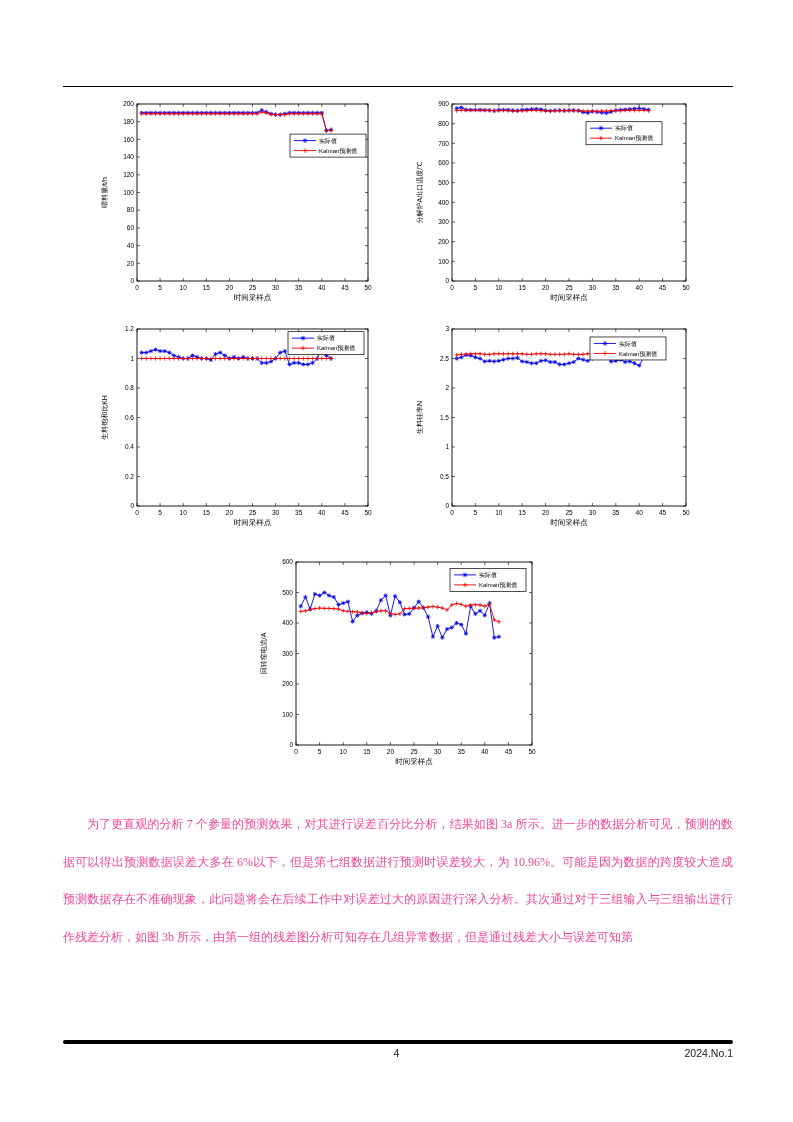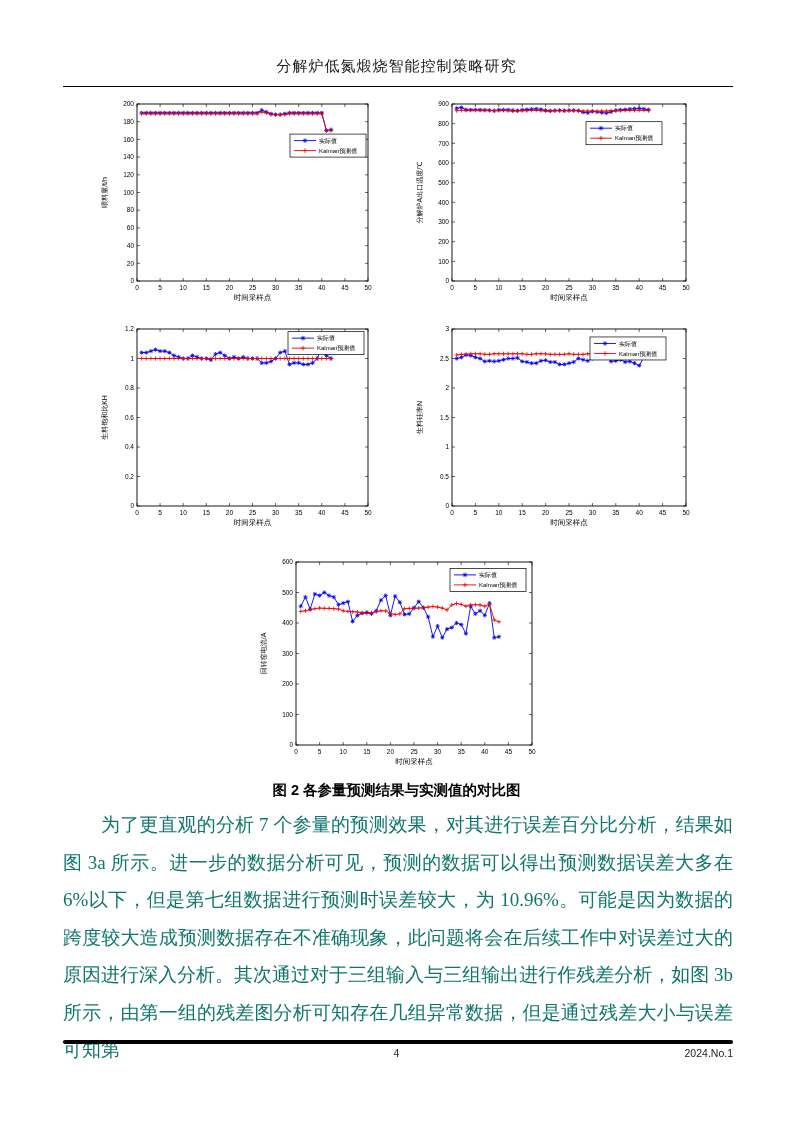--- a/index.html
+++ b/index.html
@@ -5,33 +5,32 @@
   html,body{margin:0;padding:0;background:#ffffff;}
   .page{position:relative;width:793px;height:1122px;background:#ffffff;overflow:hidden;
         font-family:"Liberation Serif", serif;color:#111;}
   .header-title{position:absolute;top:57px;left:0;width:100%;text-align:center;
         font-size:15px;letter-spacing:1px;color:#1a1a1a;}
   .header-rule{position:absolute;top:86px;left:63px;width:670px;border-top:1.6px solid #000;}
   .chart{position:absolute;}
   .caption{position:absolute;top:781px;left:0;width:100%;text-align:center;
         font-family:"Liberation Sans", sans-serif;font-weight:bold;font-size:14.5px;color:#000;}
   .body-text{position:absolute;top:806px;left:63px;width:670px;
-        font-size:19px;line-height:37.5px;text-align:justify;text-indent:2em;color:#0f766e;}
+        font-size:12px;line-height:37.5px;text-align:justify;text-indent:2em;color:#ec4899;}
   .footer-rule{position:absolute;top:1040px;left:63px;width:670px;height:4px;background:#000;border-radius:2px;}
   .footer-page{position:absolute;top:1047px;left:0;width:100%;text-align:center;
         font-family:"Liberation Sans", sans-serif;font-size:10.5px;color:#222;}
   .footer-issue{position:absolute;top:1047px;right:60px;
         font-family:"Liberation Sans", sans-serif;font-size:10.5px;color:#222;}
 </style>
 </head>
 <body>
 
 <div class="page">
 
-  <div class="header-title">分解炉低氮煅烧智能控制策略研究</div>
   <div class="header-rule"></div>
 
   <div class="chart" style="left:97px;top:95px;width:285px;height:218px;"><svg width="285" height="218" viewBox="0 0 285 218" xmlns="http://www.w3.org/2000/svg" font-family="Liberation Sans, sans-serif">
         <rect x="40" y="9" width="231" height="177" fill="none" stroke="#000" stroke-width="0.9"></rect>
         <line x1="40" y1="186" x2="40" y2="183" stroke="#000" stroke-width="0.6"></line>
         <line x1="40" y1="9" x2="40" y2="12" stroke="#000" stroke-width="0.6"></line>
         <text x="40" y="195" font-size="6.5" text-anchor="middle" fill="#000">0</text>
         <line x1="63.1" y1="186" x2="63.1" y2="183" stroke="#000" stroke-width="0.6"></line>
         <line x1="63.1" y1="9" x2="63.1" y2="12" stroke="#000" stroke-width="0.6"></line>
         <text x="63.1" y="195" font-size="6.5" text-anchor="middle" fill="#000">5</text>
@@ -1668,21 +1667,20 @@
         <line x1="209" y1="19.605" x2="209" y2="24.205000000000002" stroke="#0000ee" stroke-width="0.8"></line>
         <line x1="207.344" y1="20.249000000000002" x2="210.656" y2="23.561" stroke="#0000ee" stroke-width="0.8"></line>
         <line x1="207.344" y1="23.561" x2="210.656" y2="20.249000000000002" stroke="#0000ee" stroke-width="0.8"></line>
         <text x="223" y="24.105" font-size="6" fill="#000">实际值</text>
         <line x1="198" y1="31.905" x2="220" y2="31.905" stroke="#ee0000" stroke-width="0.9"></line>
         <line x1="206.7" y1="31.905" x2="211.3" y2="31.905" stroke="#ee0000" stroke-width="0.8"></line>
         <line x1="209" y1="29.605" x2="209" y2="34.205" stroke="#ee0000" stroke-width="0.8"></line>
         <text x="223" y="34.105000000000004" font-size="6" fill="#000">Kalman预测值</text>
       </svg></div>
 
-  <div class="caption">图 2 各参量预测结果与实测值的对比图</div>
 
   <div class="body-text">为了更直观的分析 7 个参量的预测效果，对其进行误差百分比分析，结果如图 3a 所示。进一步的数据分析可见，预测的数据可以得出预测数据误差大多在 6%以下，但是第七组数据进行预测时误差较大，为 10.96%。可能是因为数据的跨度较大造成预测数据存在不准确现象，此问题将会在后续工作中对误差过大的原因进行深入分析。其次通过对于三组输入与三组输出进行作残差分析，如图 3b 所示，由第一组的残差图分析可知存在几组异常数据，但是通过残差大小与误差可知第</div>
 
   <div class="footer-rule"></div>
   <div class="footer-page">4</div>
   <div class="footer-issue">2024.No.1</div>
 
 </div>
 
 </body></html>

